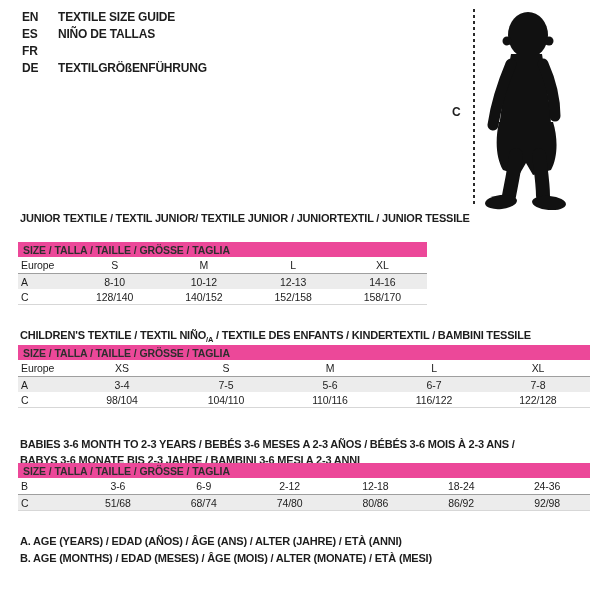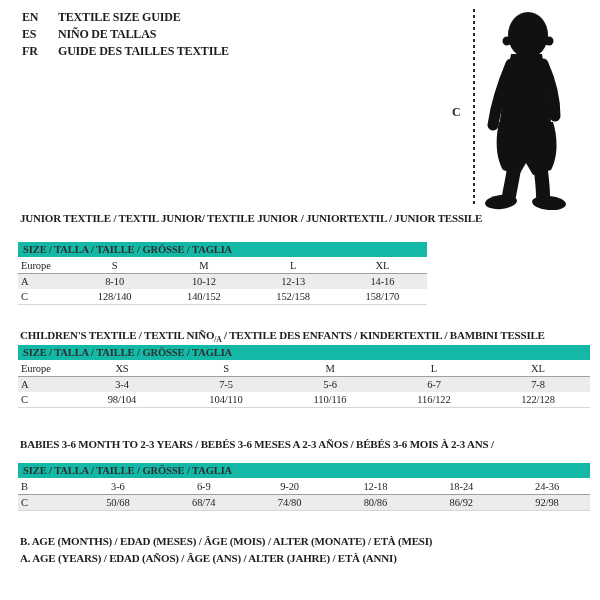--- a/index.html
+++ b/index.html
@@ -1,38 +1,38 @@
 <!DOCTYPE html>
 <html><head>
 <meta charset="utf-8">
 <style>
   html,body{margin:0;padding:0;background:#fff;}
   .page{
     position:relative;width:600px;height:600px;background:#ffffff;overflow:hidden;
-    font-family:Liberation Serif, serif;color:#1d1d1d;
+    font-family:Liberation Sans, sans-serif;color:#1d1d1d;
   }
   
   .lang-list{position:absolute;left:22px;top:9px;font-weight:bold;font-size:12px;
     line-height:17px;letter-spacing:-0.2px;}
   .lang-row{display:flex;}
   .lang-code{width:36px;}
   
   .measure-line{position:absolute;left:473px;top:9px;width:2px;height:195px;
     background:repeating-linear-gradient(to bottom,#2a2a2a 0 3px,transparent 3px 6px);}
   .measure-label{position:absolute;left:452px;top:105px;font-weight:bold;font-size:12px;}
   .baby-svg{position:absolute;left:483px;top:10px;width:85px;height:200px;}
   
   .section-title{position:absolute;left:20px;font-weight:bold;font-size:11px;
     letter-spacing:-0.2px;white-space:nowrap;}
   .title-sub{font-size:7.5px;vertical-align:sub;}
   .two-line{line-height:16px;white-space:nowrap;}
   
   .tbl{position:absolute;left:18px;font-size:10.5px;letter-spacing:-0.1px;
     border-bottom:1px solid #d7d7d7;}
-  .tbl-bar{height:15px;background:#14b8a6;color:#2e2e2e;font-weight:bold;
+  .tbl-bar{height:15px;background:#ec4899;color:#2e2e2e;font-weight:bold;
     display:flex;align-items:center;padding-left:5px;box-sizing:border-box;}
   .tbl-row{display:flex;align-items:center;height:15px;}
   .head-row{border-bottom:1px solid #9f9f9f;height:16px;}
   .alt{background:#ececec;}
   .c0{width:52px;padding-left:3px;box-sizing:border-box;}
   .babies .c0{width:57px;}
   .cc{flex:1;text-align:center;}
   .tbl-junior{top:242px;width:409px;}
   .tbl-children{top:345px;width:572px;}
   .tbl-babies{top:463px;width:572px;}
@@ -52,21 +52,24 @@
     <div class="lang-row">
       <span class="lang-code">EN</span>
       <span class="lang-label">TEXTILE SIZE GUIDE</span>
     </div>
     <div class="lang-row">
       <span class="lang-code">ES</span>
       <span class="lang-label">NIÑO DE TALLAS</span>
     </div>
     <div class="lang-row">
       <span class="lang-code">FR</span>
-      <span class="lang-label">GUIDE DES TAILLES TEXTILE</span>
+    </div>
+    <div class="lang-row">
+      <span class="lang-code">DE</span>
+      <span class="lang-label">TEXTILGRÖßENFÜHRUNG</span>
     </div>
   </div>
 
   <span class="measure-label">C</span>
   <span class="measure-line"></span>
   <svg class="baby-svg" viewBox="0 0 85 200" aria-hidden="true">
     <g fill="#111111">
       <ellipse cx="45" cy="25" rx="20" ry="23"></ellipse>
       <circle cx="24" cy="31" r="4.5"></circle>
       <circle cx="66" cy="31" r="4.5"></circle>
@@ -131,41 +134,42 @@
       <span class="cc">98/104</span>
       <span class="cc">104/110</span>
       <span class="cc">110/116</span>
       <span class="cc">116/122</span>
       <span class="cc">122/128</span>
     </div>
   </div>
 
   <div id="babies-title" class="section-title two-line">
     <div>BABIES 3-6 MONTH TO 2-3 YEARS / BEBÉS 3-6 MESES A 2-3 AÑOS / BÉBÉS 3-6 MOIS À 2-3 ANS /</div>
+    <div>BABYS 3-6 MONATE BIS 2-3 JAHRE / BAMBINI 3-6 MESI A 2-3 ANNI</div>
   </div>
   <div class="tbl tbl-babies babies">
     <div class="tbl-bar">SIZE / TALLA / TAILLE / GRÖSSE / TAGLIA</div>
     <div class="tbl-row head-row">
       <span class="c0">B</span>
       <span class="cc">3-6</span>
       <span class="cc">6-9</span>
-      <span class="cc">9-20</span>
+      <span class="cc">2-12</span>
       <span class="cc">12-18</span>
       <span class="cc">18-24</span>
       <span class="cc">24-36</span>
     </div>
     <div class="tbl-row alt">
       <span class="c0">C</span>
-      <span class="cc">50/68</span>
+      <span class="cc">51/68</span>
       <span class="cc">68/74</span>
       <span class="cc">74/80</span>
       <span class="cc">80/86</span>
       <span class="cc">86/92</span>
       <span class="cc">92/98</span>
     </div>
   </div>
 
   <div class="footnotes">
+    <div>A. AGE (YEARS) / EDAD (AÑOS) / ÂGE (ANS) / ALTER (JAHRE) / ETÀ (ANNI)</div>
     <div>B. AGE (MONTHS) / EDAD (MESES) / ÂGE (MOIS) / ALTER (MONATE) / ETÀ (MESI)</div>
-    <div>A. AGE (YEARS) / EDAD (AÑOS) / ÂGE (ANS) / ALTER (JAHRE) / ETÀ (ANNI)</div>
   </div>
 
 </div>
 
 </body></html>

